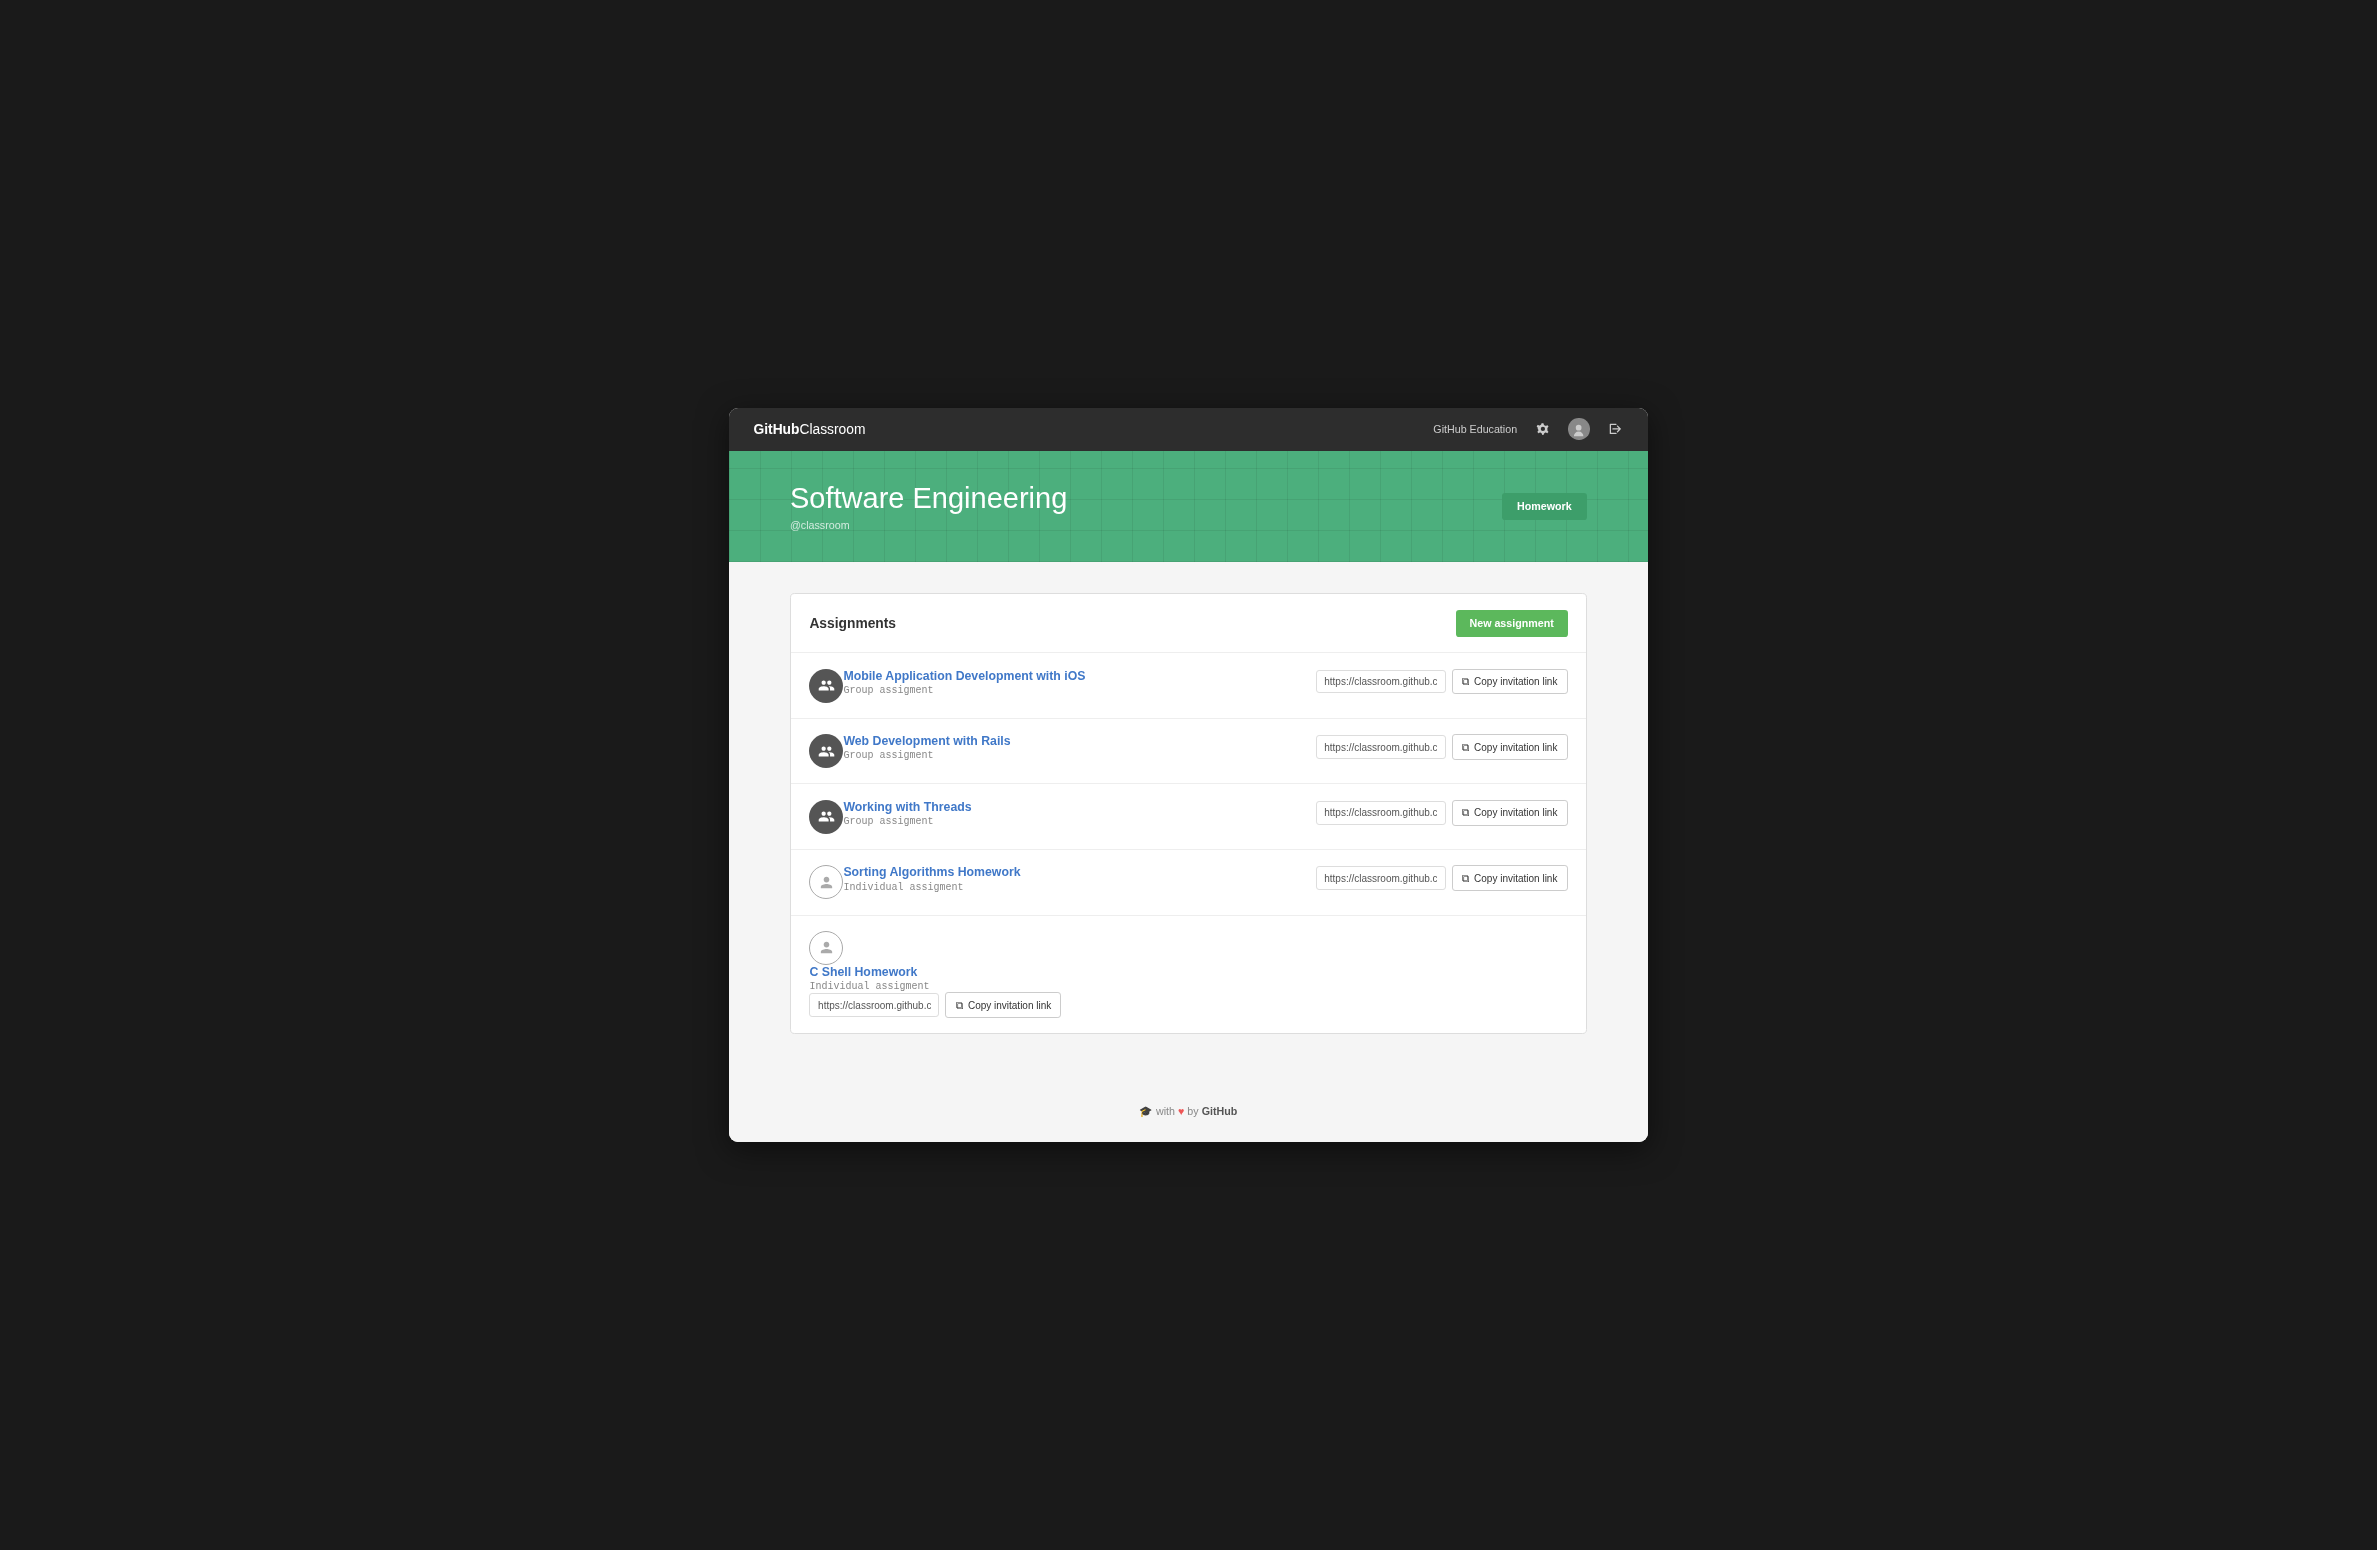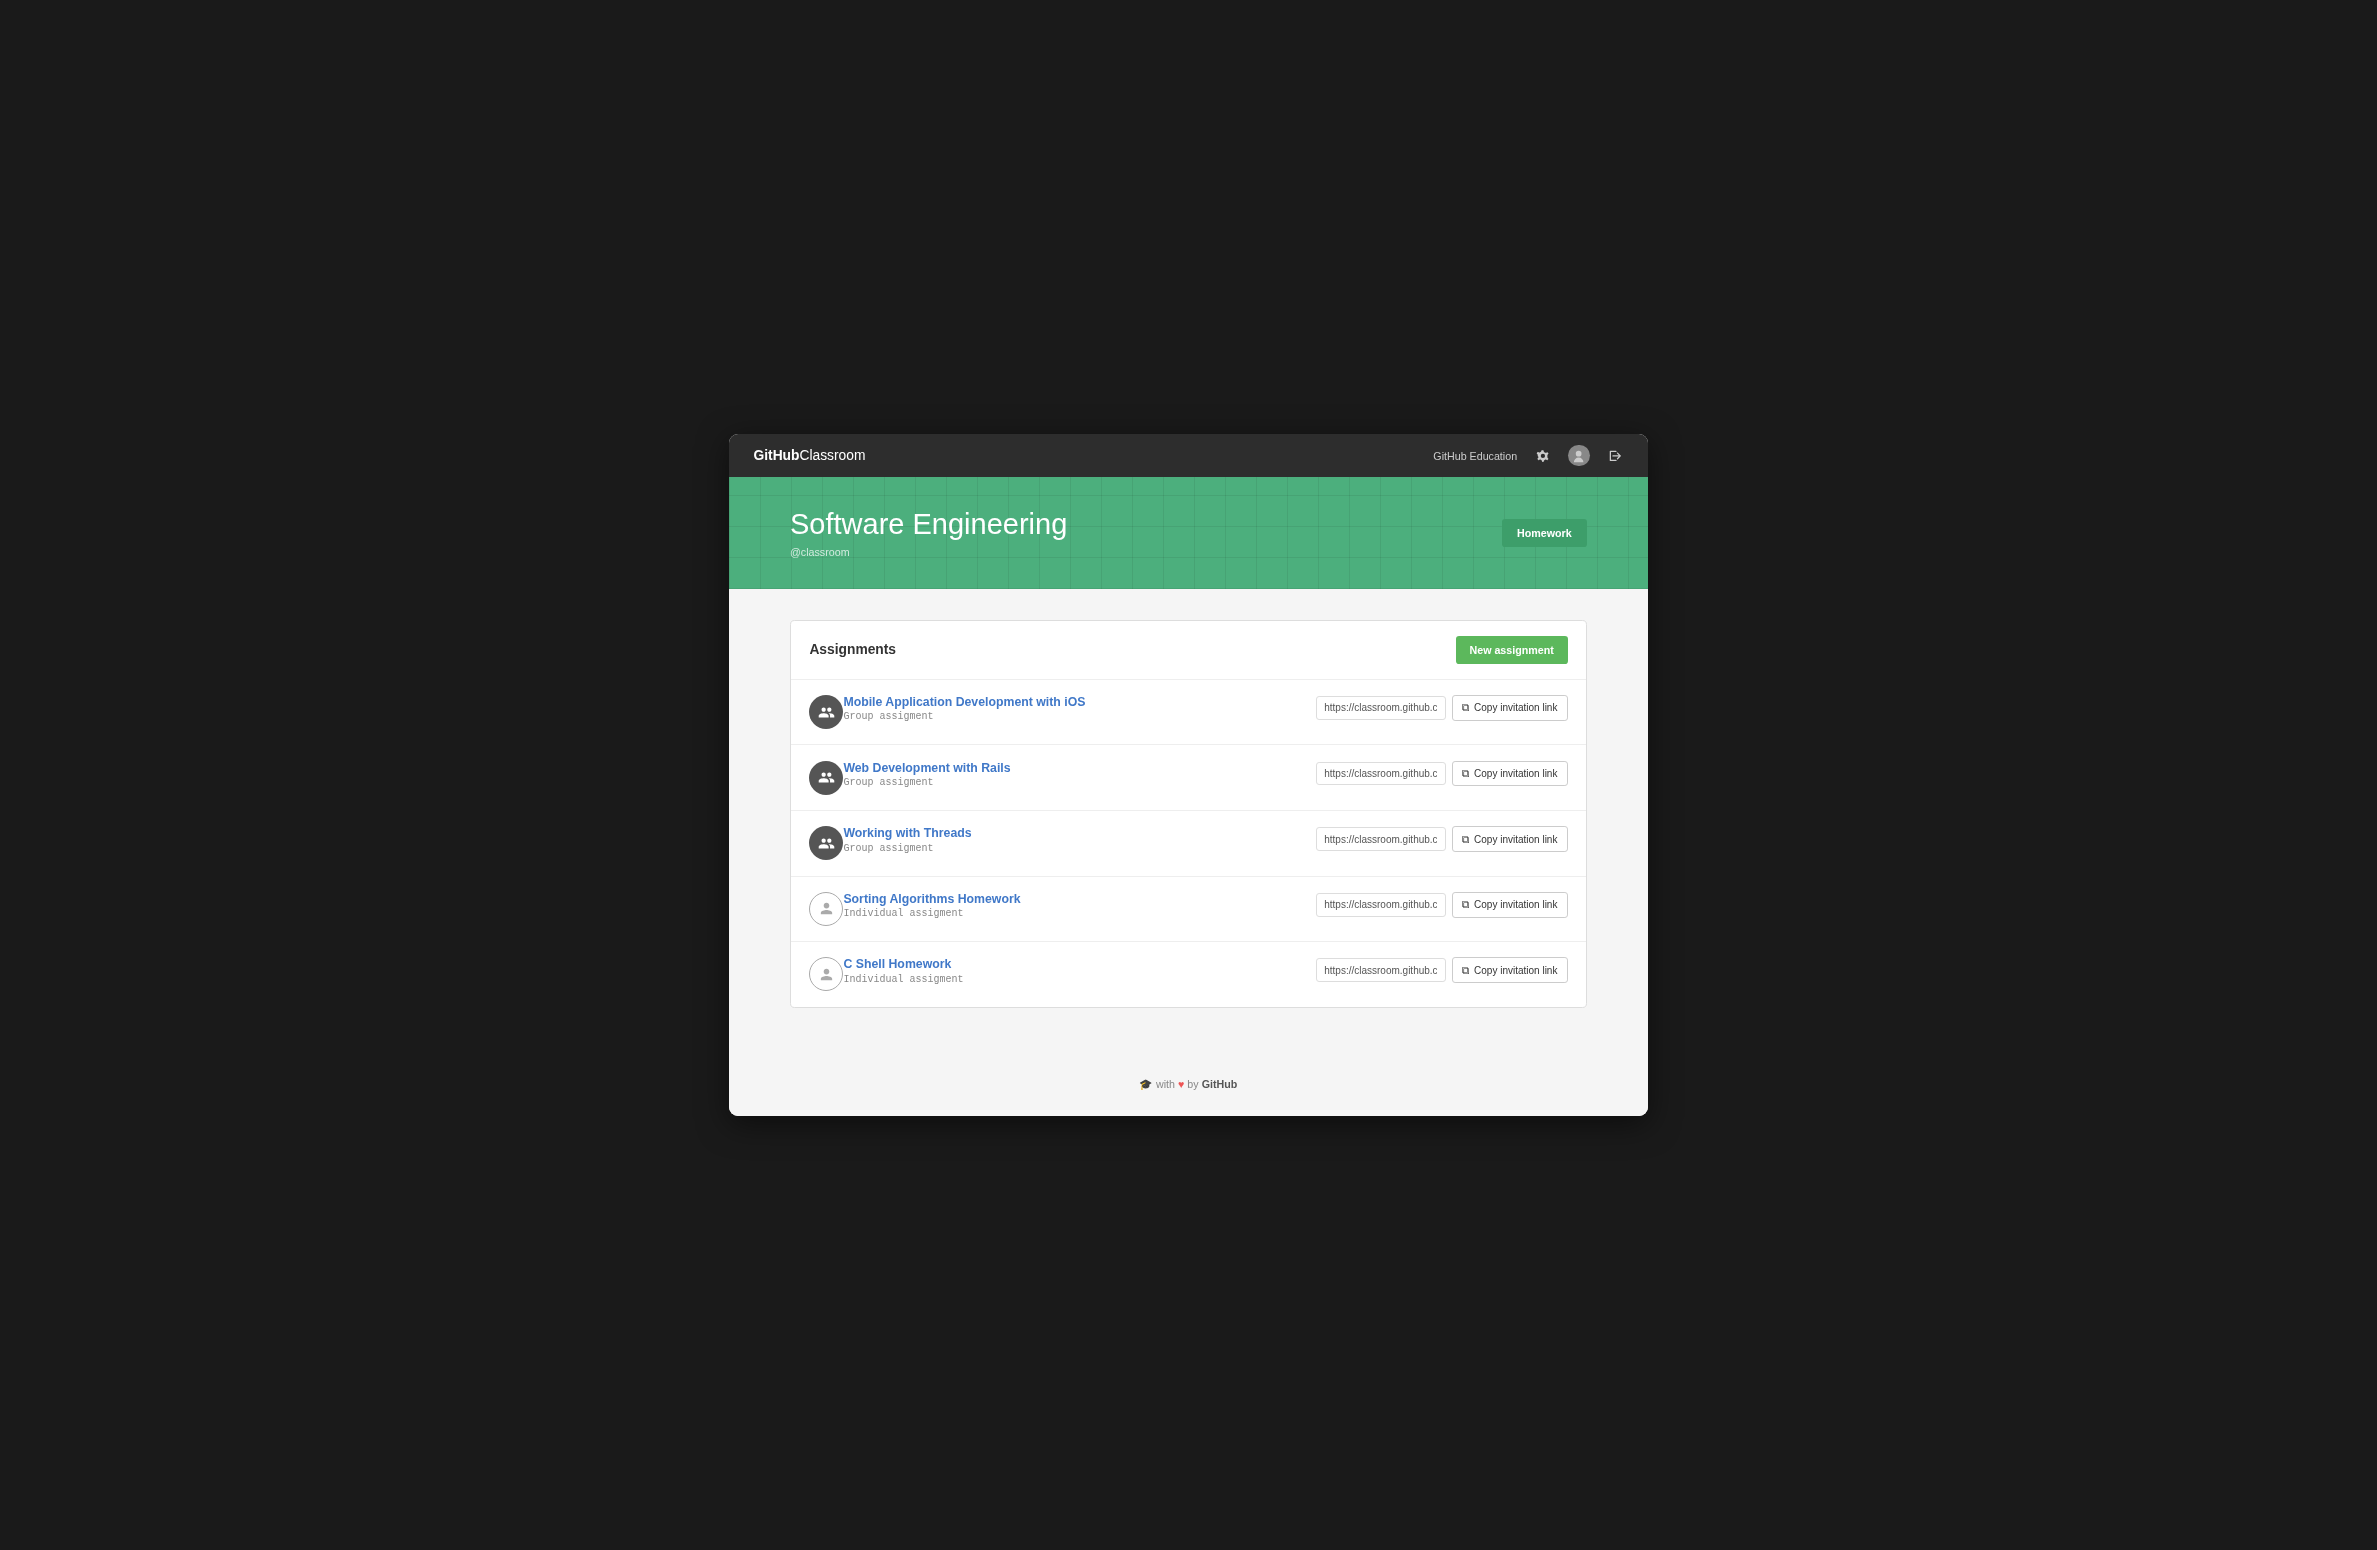--- a/index.html
+++ b/index.html
@@ -148,21 +148,21 @@
     }
 
     
     .assignment-row {
       display: flex;
       align-items: flex-start;
       padding: 15.3px 18.4px;
       border-bottom: 0.8px solid #eee;
       gap: 0;
     }
-    .assignment-row:last-child { border-bottom: none; }
+    .assignment-row:last-child { border-bottom: none; flex-direction: column; }
     .assignment-icon {
       width: 34px;
       height: 34px;
       border-radius: 50%;
       display: flex;
       align-items: center;
       justify-content: center;
       flex-shrink: 0;
       font-size: 13.8px;
     }

